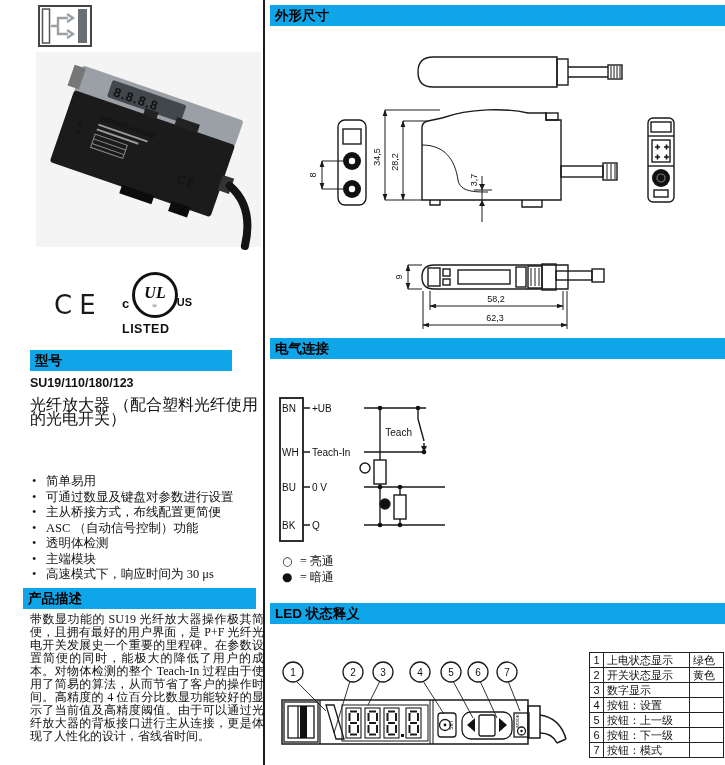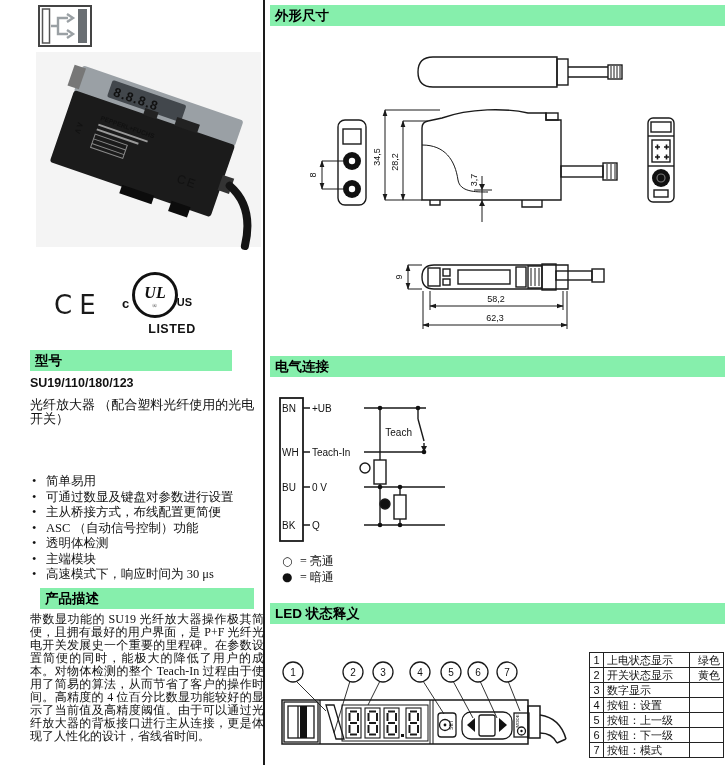--- a/index.html
+++ b/index.html
@@ -1,45 +1,45 @@
 <!DOCTYPE html>
 <html><head>
 <meta charset="utf-8">
 <style>
   *{margin:0;padding:0;box-sizing:border-box}
   html,body{width:725px;height:765px;background:#fff}
   body{font-family:"Liberation Serif",serif;color:#111;overflow:hidden}
   #page{position:relative;width:725px;height:765px;background:#fff}
   .abs{position:absolute}
-  .hdr{position:absolute;background:#86efac;height:21px;line-height:21px;
+  .hdr{position:absolute;background:#0ea5e9;height:21px;line-height:21px;
        font-family:"Liberation Sans",sans-serif;font-weight:bold;font-size:13.5px;
        padding-left:5px;color:#000}
   .vsep{position:absolute;left:263px;top:0;width:2px;height:765px;background:#1a1a1a}
   .model-number{position:absolute;left:30px;top:376px;font:bold 12.5px "Liberation Sans",sans-serif}
-  .model-desc{position:absolute;left:30px;top:398px;width:233px;font-size:13px;line-height:13.5px}
+  .model-desc{position:absolute;left:30px;top:398px;width:233px;font-size:16px;line-height:13.5px}
   #features-list{position:absolute;left:30px;top:474px;width:233px;font-size:12.5px;line-height:15.5px}
   .bullet-row{display:flex}
   .bullet{width:16px;text-align:left;padding-left:2px}
   .btext{flex:1}
   .para{position:absolute;left:30px;top:613px;width:234px;font-size:12px;line-height:13px;text-align:justify}
   .ce-mark{position:absolute;left:54px;top:290px;font-family:"DejaVu Sans",sans-serif;
            font-size:26px;letter-spacing:7px;color:#1a1a1a}
   .legend{position:absolute;left:282px;top:553px;font-size:12px;line-height:16px}
   .legend-row{display:flex;align-items:center}
   .legend-sym{width:18px;font-family:"DejaVu Sans",sans-serif;font-size:12px}
   svg{position:absolute;overflow:visible}
   svg text{font-family:"Liberation Sans",sans-serif;fill:#111}
   .dimtxt{font-size:9px}
   .wiretxt{font-size:10px}
   #led-table{position:absolute;left:589px;top:652px;border-collapse:collapse;
              font-family:"Liberation Serif",serif;font-size:11px}
   #led-table td{border:1px solid #222;padding:0 3px;height:15px;line-height:13px}
   #led-table td.col-no{width:14px;text-align:center;font-family:"Liberation Sans",sans-serif}
   #led-table td.col-desc{width:86px}
-  #led-table td.col-color{width:34px;text-align:right}
+  #led-table td.col-color{width:34px;text-align:left}
 </style>
 </head>
 <body>
 
 <div id="page">
 
   <div class="vsep"></div>
 
   <svg style="left:38px;top:5px" width="54" height="42" viewBox="0 0 54 42">
     <rect x="1" y="1" width="52" height="40" fill="#fff" stroke="#444" stroke-width="2"></rect>
@@ -79,21 +79,21 @@
 
   <div class="ce-mark">CE</div>
 
   <div class="abs" style="left:122px;top:270px;width:70px;height:76px">
     <span style="position:absolute;left:0;top:26px;font:bold 13px 'Liberation Sans',sans-serif">c</span>
     <div style="position:absolute;left:10px;top:2px;width:46px;height:46px;border:3.5px solid #111;border-radius:50%;text-align:center">
       <span style="font:bold italic 16px 'Liberation Serif',serif;line-height:36px">UL</span>
       <div style="position:absolute;left:0;top:28px;width:39px;text-align:center;font-size:6px">®</div>
     </div>
     <span style="position:absolute;right:0;top:26px;font:bold 11px 'Liberation Sans',sans-serif">US</span>
-    <div style="position:absolute;left:15px;top:52px;width:70px;text-align:center;font:bold 12.5px 'Liberation Sans',sans-serif;letter-spacing:.5px">LISTED</div>
+    <div style="position:absolute;left:0;top:52px;width:70px;font:bold 12.5px 'Liberation Sans',sans-serif;letter-spacing:.5px">LISTED</div>
   </div>
 
   <div class="hdr" style="left:30px;top:350px;width:202px">型号</div>
   <div class="model-number">SU19/110/180/123</div>
   <div class="model-desc">光纤放大器 （配合塑料光纤使用的光电开关）</div>
 
   <div id="features-list">
       <div class="bullet-row">
         <span class="bullet">•</span>
         <span class="btext">简单易用</span>
@@ -117,21 +117,21 @@
       <div class="bullet-row">
         <span class="bullet">•</span>
         <span class="btext">主端模块</span>
       </div>
       <div class="bullet-row">
         <span class="bullet">•</span>
         <span class="btext">高速模式下，响应时间为 30 μs</span>
       </div>
     </div>
 
-  <div class="hdr" style="left:40px;top:588px;width:214px">产品描述</div>
+  <div class="hdr" style="left:23px;top:588px;width:233px">产品描述</div>
   <div class="para">带数显功能的 SU19 光纤放大器操作极其简便，且拥有最好的用户界面，是 P+F 光纤光电开关发展史一个重要的里程碑。在参数设置简便的同时，能极大的降低了用户的成本。对物体检测的整个 Teach-In 过程由于使用了简易的算法，从而节省了客户的操作时间。高精度的 4 位百分比数显功能较好的显示了当前值及高精度阈值。由于可以通过光纤放大器的背板接口进行主从连接，更是体现了人性化的设计，省线省时间。</div>
 
   <div class="hdr" style="left:270px;top:5px;width:455px">外形尺寸</div>
 
   <svg style="left:270px;top:30px" width="455" height="320" viewBox="0 0 455 320">
     <defs>
       <marker id="ah" viewBox="0 0 10 10" refX="9" refY="5" markerWidth="7" markerHeight="7" orient="auto-start-reverse">
         <path d="M0,1.5 L10,5 L0,8.5 z" fill="#1a1a1a"></path>
       </marker>
     </defs>
@@ -211,21 +211,21 @@
 
     <text class="dimtxt" transform="rotate(-90 46 145)" x="46" y="145" text-anchor="middle">8</text>
     <text class="dimtxt" transform="rotate(-90 110 127)" x="110" y="127" text-anchor="middle">34,5</text>
     <text class="dimtxt" transform="rotate(-90 128 132)" x="128" y="132" text-anchor="middle">28,2</text>
     <text class="dimtxt" transform="rotate(-90 207 150)" x="207" y="150" text-anchor="middle">3,7</text>
     <text class="dimtxt" transform="rotate(-90 132 247)" x="132" y="247" text-anchor="middle">9</text>
     <text class="dimtxt" x="226" y="272" text-anchor="middle">58,2</text>
     <text class="dimtxt" x="225" y="291" text-anchor="middle">62,3</text>
   </svg>
 
-  <div class="hdr" style="left:270px;top:356px;width:455px">电气连接</div>
+  <div class="hdr" style="left:270px;top:338px;width:455px">电气连接</div>
 
   <svg style="left:276px;top:392px" width="210" height="165" viewBox="0 0 210 165">
     <g stroke="#1a1a1a" fill="none">
       <rect x="4" y="6" width="23" height="143" stroke-width="1.8"></rect>
       <path d="M27,16 H34 M27,60 H34 M27,95 H34 M27,133 H34" stroke-width="1.3"></path>
 
       <path d="M88,16 H150 M88,60 H150 M88,95 H169 M88,133 H169" stroke-width="1.4"></path>
       <path d="M104,16 V133" stroke-width="1.4"></path>
       <rect x="98" y="68" width="12" height="24" fill="#fff" stroke-width="1.4"></rect>
       <circle cx="89" cy="76" r="5" fill="#fff" stroke-width="1.4"></circle>

